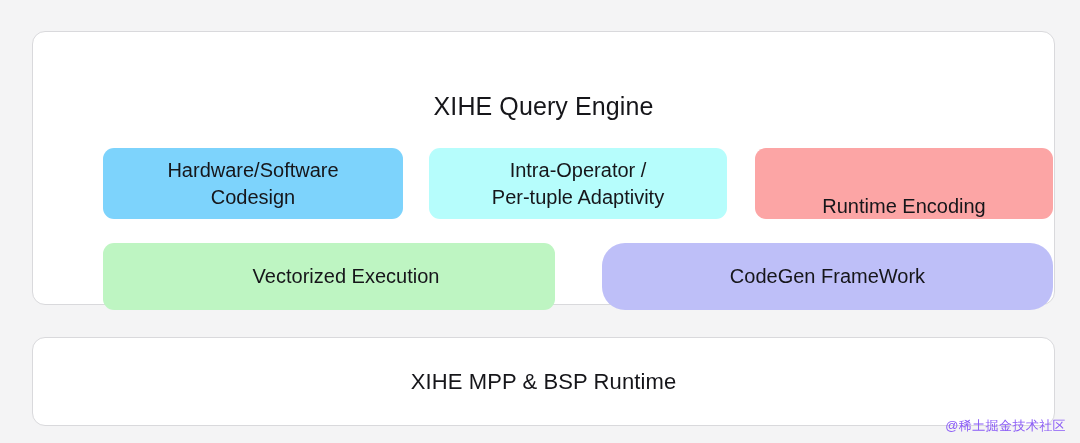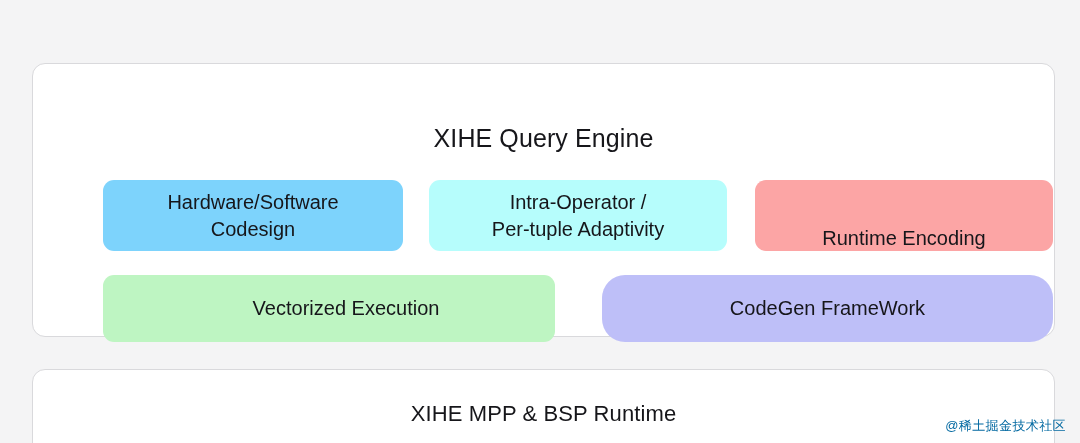--- a/index.html
+++ b/index.html
@@ -16,21 +16,20 @@
     -webkit-font-smoothing: antialiased;
   }
 
   
   .panel {
     position: absolute;
     background: #ffffff;
     border: 1px solid #d9d9dc;
     border-radius: 13px;
     box-sizing: border-box;
-    margin-top: 32px;
   }
 
   #engine-panel {
     left: 32px;
     top: 31px;
     width: 1023px;
     height: 274px;
   }
 
   #runtime-panel {
@@ -102,21 +101,21 @@
   }
   #block-codegen {
     left: 569px; top: 211px;  width: 451px; height: 67px; border-radius: 23px;
   }
 
   
   #watermark {
     position: absolute;
     right: 14px;
     bottom: 8px;
-    color: #0369a1;
+    color: #8b5cf6;
     font-size: 13px;
     letter-spacing: 0.4px;
     white-space: nowrap;
   }
 </style>
 </head>
 <body style="background: rgb(244, 244, 245);">
 
 <div class="panel" id="engine-panel">
 

